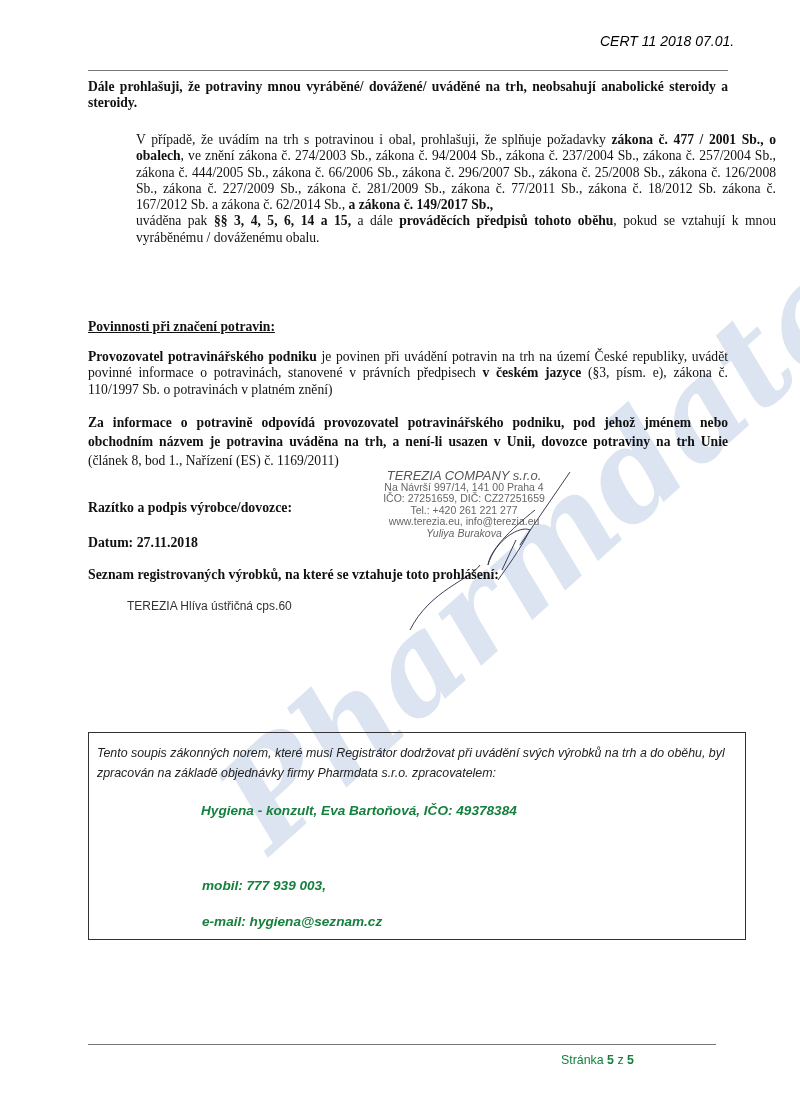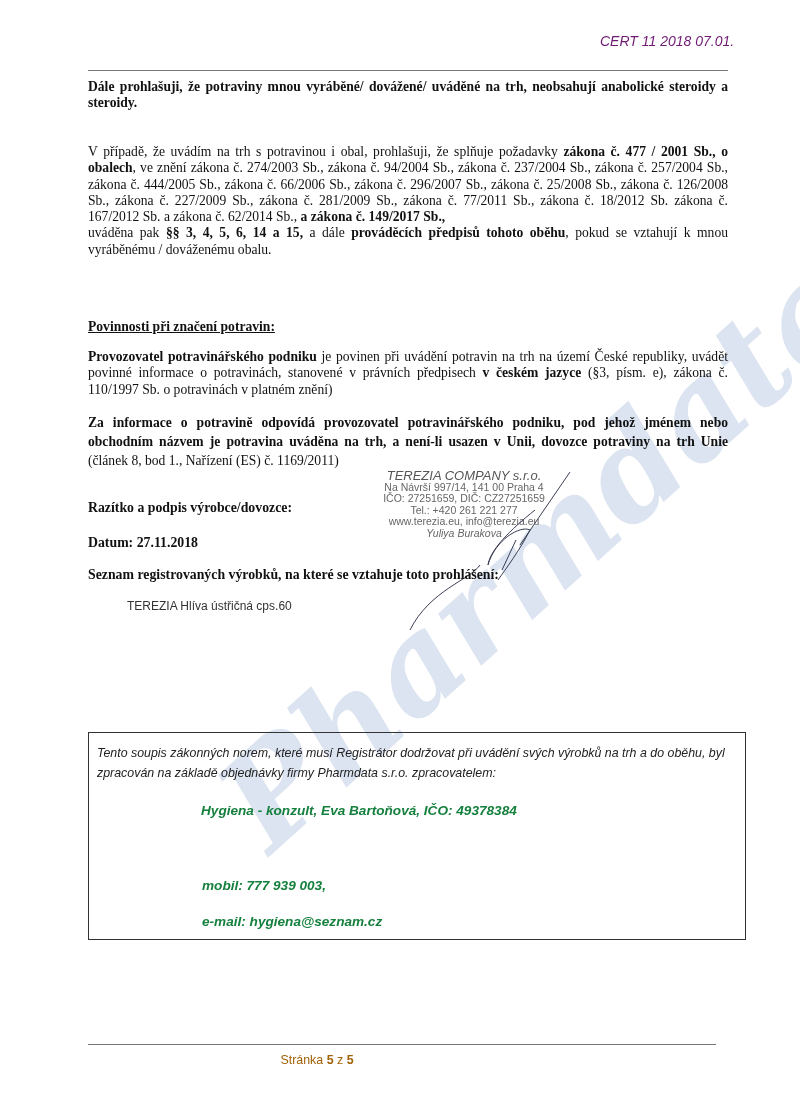--- a/index.html
+++ b/index.html
@@ -1,25 +1,25 @@
 <!DOCTYPE html>
 <html><head>
 <meta charset="utf-8">
 <style>
   html, body { margin:0; padding:0; background:#ffffff; }
   body { width:800px; height:1100px; position:relative; overflow:hidden; color:#111; }
   .serif { font-family:"Liberation Serif", "DejaVu Serif", serif; }
   .sans { font-family:"Liberation Sans", "DejaVu Sans", sans-serif; }
   .watermark { position:absolute; left:0; top:0; width:800px; height:1100px; pointer-events:none; }
   .watermark text { font-family:"DejaVu Serif", serif; font-style:italic; font-weight:bold; }
-  .header-code { position:absolute; left:600px; top:33px; font-size:14px; font-style:italic; color:#701a75; }
+  .header-code { position:absolute; left:600px; top:33px; font-size:14px; font-style:italic; color:#000000; }
   .rule-top { position:absolute; left:88px; top:70px; width:640px; height:1px; background:#777; }
   .para { position:absolute; left:88px; width:640px; font-size:13.6px; line-height:16.3px; text-align:justify; }
   .p1 { top:79px; font-weight:bold; }
-  .p2 { top:144px; }
+  .p2 { top:132px;margin-left:48px; }
   .heading { position:absolute; left:88px; top:319px; font-size:13.6px; font-weight:bold; text-decoration:underline; }
   .p3 { top:349px; }
   .b { font-weight:bold; }
   .p4 { top:413px; line-height:19px; }
   .label { position:absolute; left:88px; font-size:13.8px; font-weight:bold; }
   .l-razitko { top:500px;font-family:Liberation Serif, serif; }
   .l-datum { top:535px; }
   .l-seznam { top:567px; }
   .product { position:absolute; left:90px; top:599px; font-size:12px; color:#333;margin-left:37px; }
   .stamp { position:absolute; left:356px; top:470px; width:216px; text-align:center; color:#666; font-size:10.5px; line-height:11.5px; }
@@ -27,21 +27,21 @@
   .stamp .sig-name { font-style:italic; }
   .signature { position:absolute; left:370px; top:470px; width:220px; height:160px; pointer-events:none; }
   .box { position:absolute; left:88px; top:732px; width:658px; height:208px; border:1.5px solid #333; box-sizing:border-box; }
   .box-intro { position:absolute; left:8px; top:10px; width:640px; font-size:12.4px; font-style:italic; line-height:20px; color:#222; }
   .box-line { position:absolute; font-size:13.6px; font-style:italic; font-weight:bold; color:#15803d; }
   .bl1 { left:112px; top:70px; }
   .bl2 { left:110px; top:107px; }
   .bl3 { left:113px; top:145px; }
   .bl4 { left:113px; top:181px; }
   .rule-bottom { position:absolute; left:88px; top:1044px; width:628px; height:1px; background:#777; }
-  .page-num { position:absolute; left:0; width:634px; top:1053px; text-align:center; font-size:12.4px; color:#a16207; }
+  .page-num { position:absolute; left:0; width:634px; top:1053px; text-align:right; font-size:12.4px; color:#15803d; }
   .page-num b { font-weight:bold; }
 </style>
 </head>
 <body>
 
 <svg class="watermark" viewBox="0 0 800 1100">
   <text x="80" y="760" font-size="130" fill="#dbe4f0" transform="rotate(-42 300 560)">Pharmdata s.r.o.</text>
 </svg>
 
 <div class="header-code sans">CERT 11 2018 07.01.</div>

